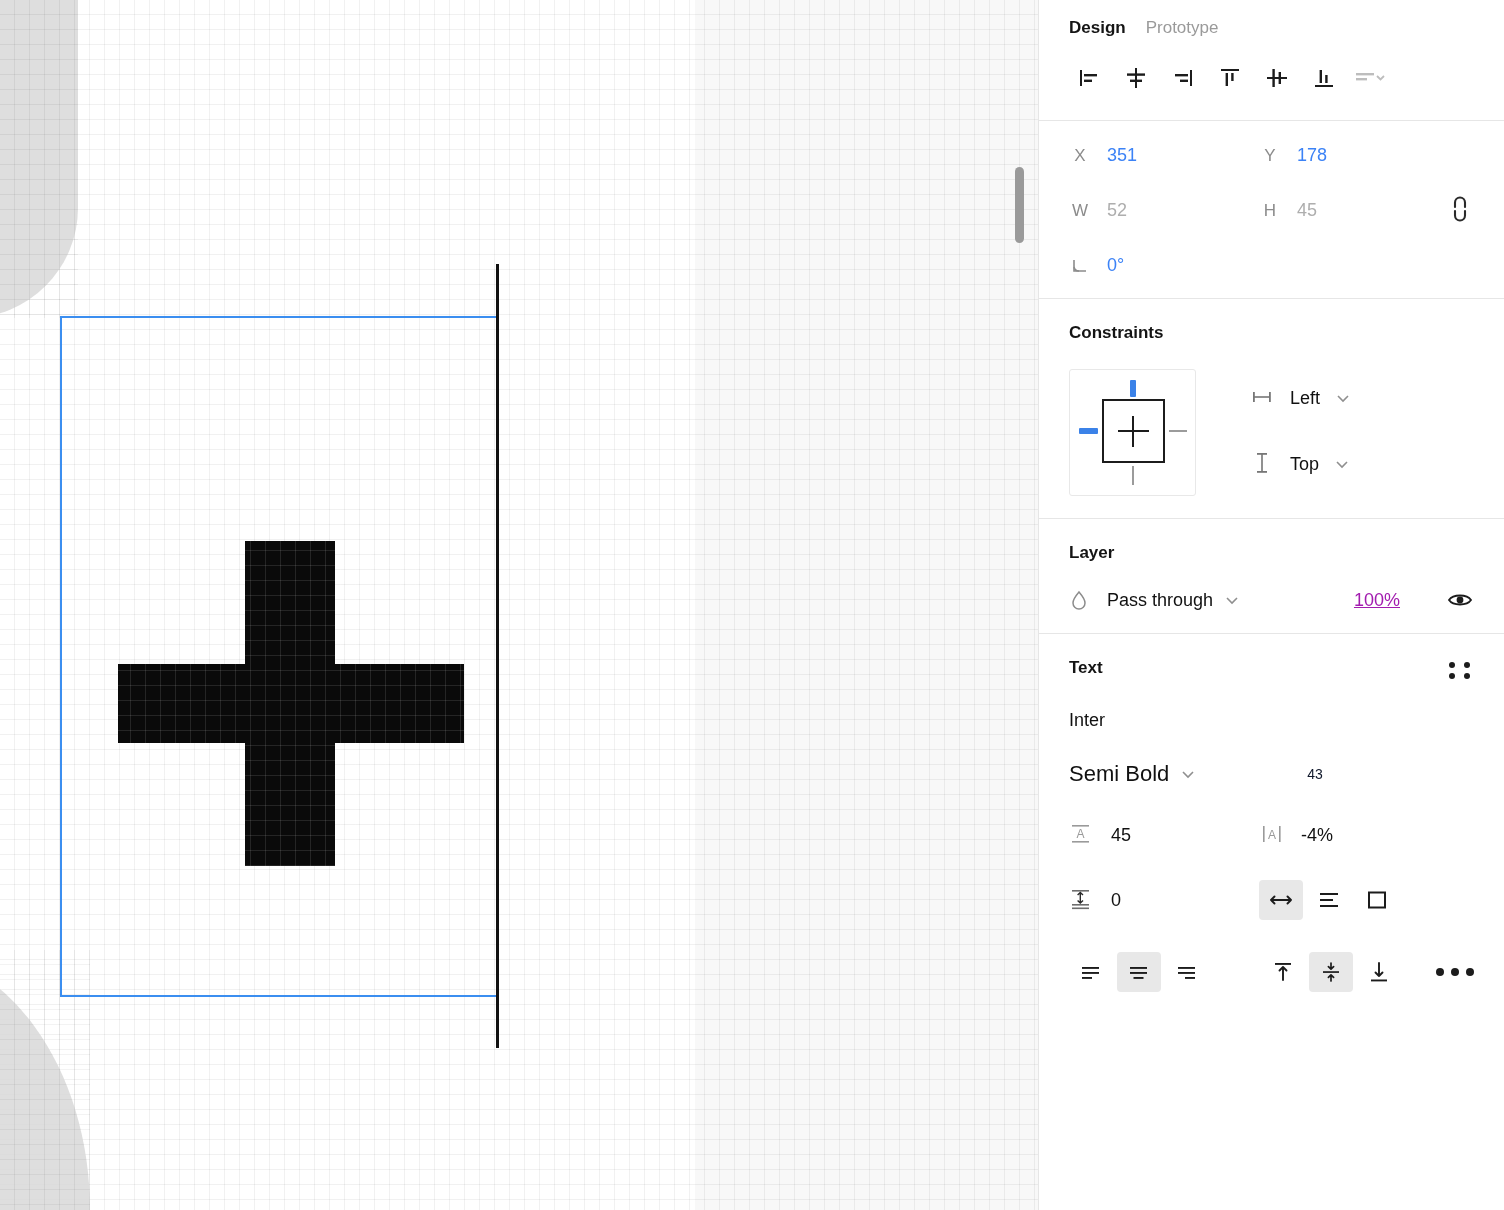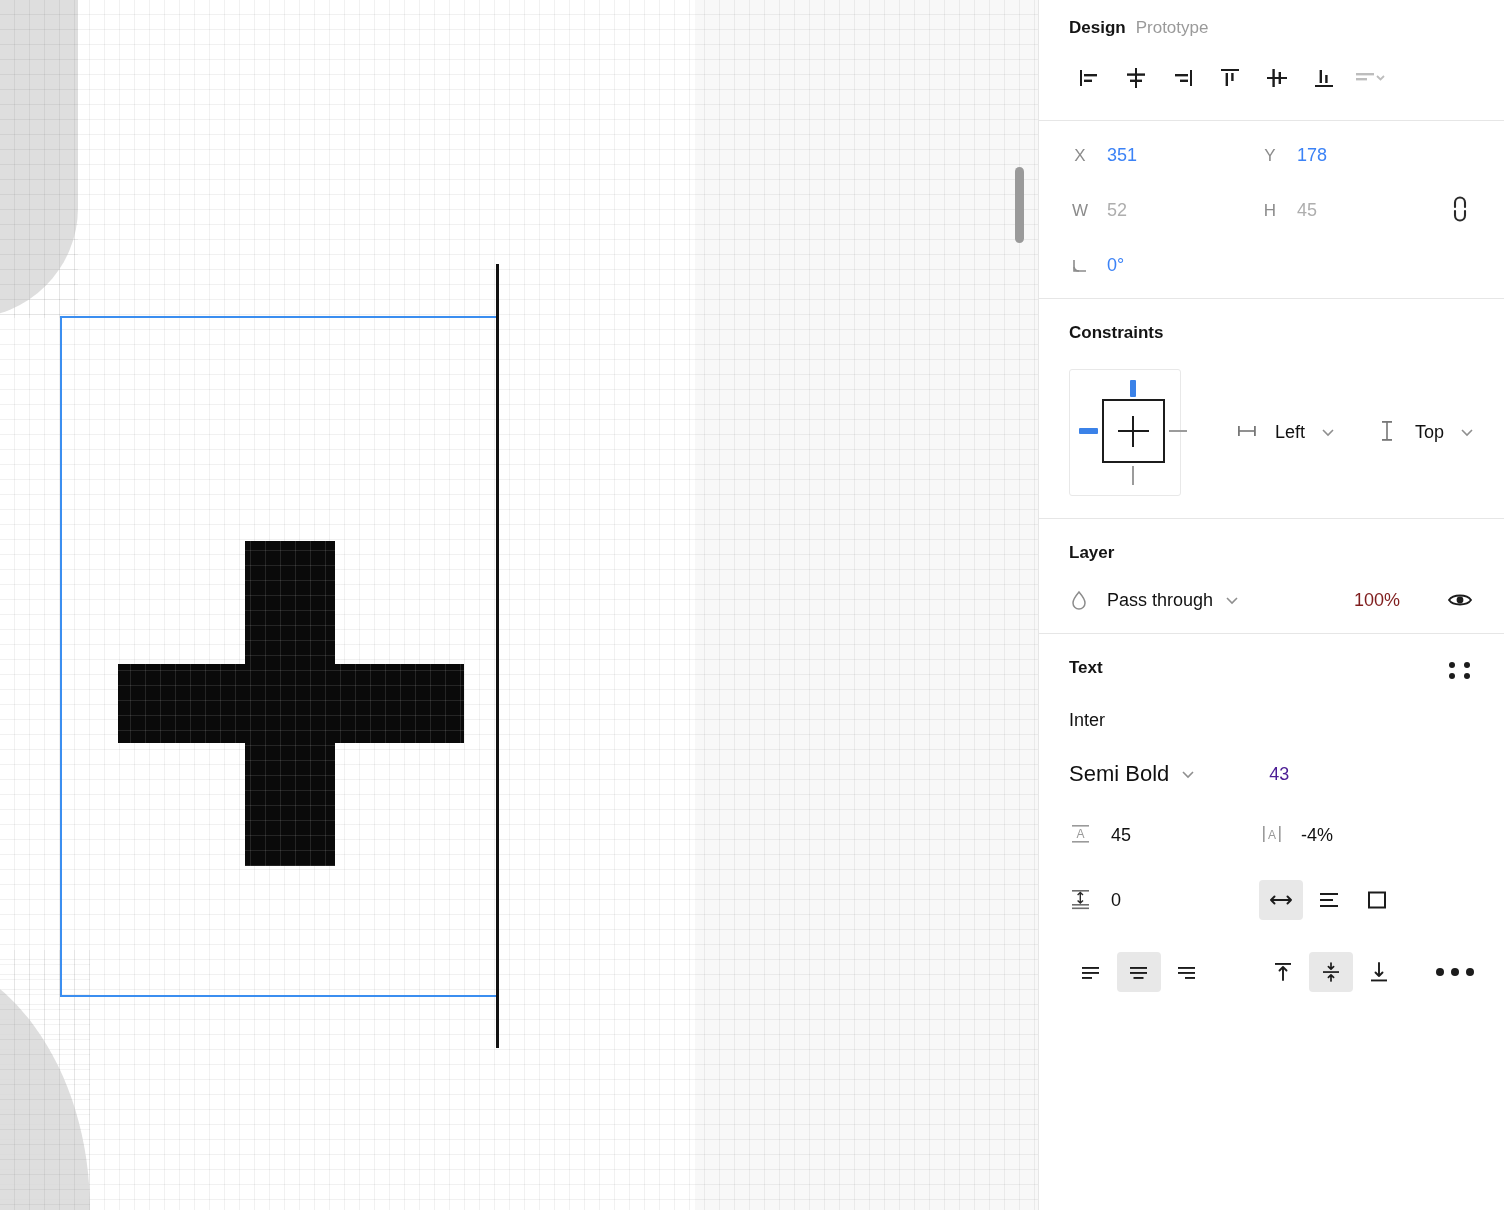--- a/index.html
+++ b/index.html
@@ -102,21 +102,21 @@
   #panel {
     position: relative;
     width: 466px; height: 1210px;
     background: #ffffff;
     border-left: 1px solid #e6e6e6;
     font-size: 15px;
     color: #1a1a1a;
   }
   .panel-divider { border-bottom: 1px solid #e6e6e6; }
 
-  .tabs { display: flex; align-items: flex-start; gap: 10px; padding: 18px 30px 14px; }
+  .tabs { display: flex; align-items: flex-start; gap: 20px; padding: 18px 30px 14px; }
   .tab { font-size: 17px; color: #9a9a9a; cursor: default; }
   .tab.active { color: #151515; font-weight: bold; }
 
   .align-row {
     display: flex; align-items: center;
     padding: 6px 26px 22px; gap: 0px;
   }
   .align-btn {
     width: 47px; height: 40px;
     display: flex; align-items: center; justify-content: center;
@@ -151,40 +151,40 @@
   }
   .cw-plus-h { position: absolute; left: 48px; top: 60px; width: 31px; height: 2px; background: #1c1c1c; }
   .cw-plus-v { position: absolute; left: 62px; top: 46px; width: 2px; height: 31px; background: #1c1c1c; }
   .cw-mark { position: absolute; background: #9b9b9b; }
   .cw-mark.on { background: #3b82e8; }
   .cw-top { left: 60px; top: 10px; width: 6px; height: 17px; border-radius: 1px; }
   .cw-left { left: 9px; top: 58px; width: 19px; height: 6px; border-radius: 1px; }
   .cw-right { left: 99px; top: 60px; width: 18px; height: 2px; }
   .cw-bottom { left: 62px; top: 96px; width: 2px; height: 19px; }
 
-  .constraint-selects { display: flex; gap: 40px; }
+  .constraint-selects { display: flex; flex-direction: column; gap: 40px; }
   .cselect { display: flex; align-items: center; gap: 16px; }
   .cselect-label { font-size: 18px; color: #111; }
   .chev { color: #8f8f8f; font-size: 13px; }
 
   .layer-row { display: flex; align-items: center; }
   .blend-icon { width: 24px; margin-right: 14px; display: flex; align-items: center; }
   .blend-name { font-size: 18px; color: #111; }
-  .opacity-val { font-size: 18px; color: #7f1d1d; margin-left: auto; margin-right: 46px; }
+  .opacity-val { font-size: 18px; color: #a21caf; margin-left: auto; margin-right: 46px; text-decoration: underline; }
   .eye-btn { width: 28px; display: flex; align-items: center; justify-content: center; }
 
   .text-head { display: flex; align-items: center; margin-bottom: 28px; }
   .text-head .section-title { margin-bottom: 4px; }
   .dots-icon { margin-left: auto; display: grid; grid-template-columns: 10px 10px; gap: 5px; }
   .dots-icon i { width: 6px; height: 6px; background: #1c1c1c; border-radius: 50%; display: block; }
 
   .font-name { font-size: 18px; color: #111; margin-bottom: 30px; }
   .weight-row { display: flex; align-items: center; margin-bottom: 34px; }
   .weight-name { font-size: 22px; color: #111; }
-  .size-val { font-size: 18px; color: #4c1d95; margin-left: 74px; }
+  .size-val { font-size: 14px; color: #0f172a; margin-left: 112px; }
 
   .metrics-row { display: grid; grid-template-columns: 190px 1fr; align-items: center; margin-bottom: 30px; }
   .m-item { display: flex; align-items: center; gap: 16px; }
   .m-val { font-size: 18px; color: #111; }
 
   .para-row { display: grid; grid-template-columns: 190px 1fr; align-items: center; margin-bottom: 32px; }
   .autoresize-group { display: flex; align-items: center; gap: 4px; }
   .tbtn {
     width: 44px; height: 40px; border-radius: 4px;
     display: flex; align-items: center; justify-content: center;

